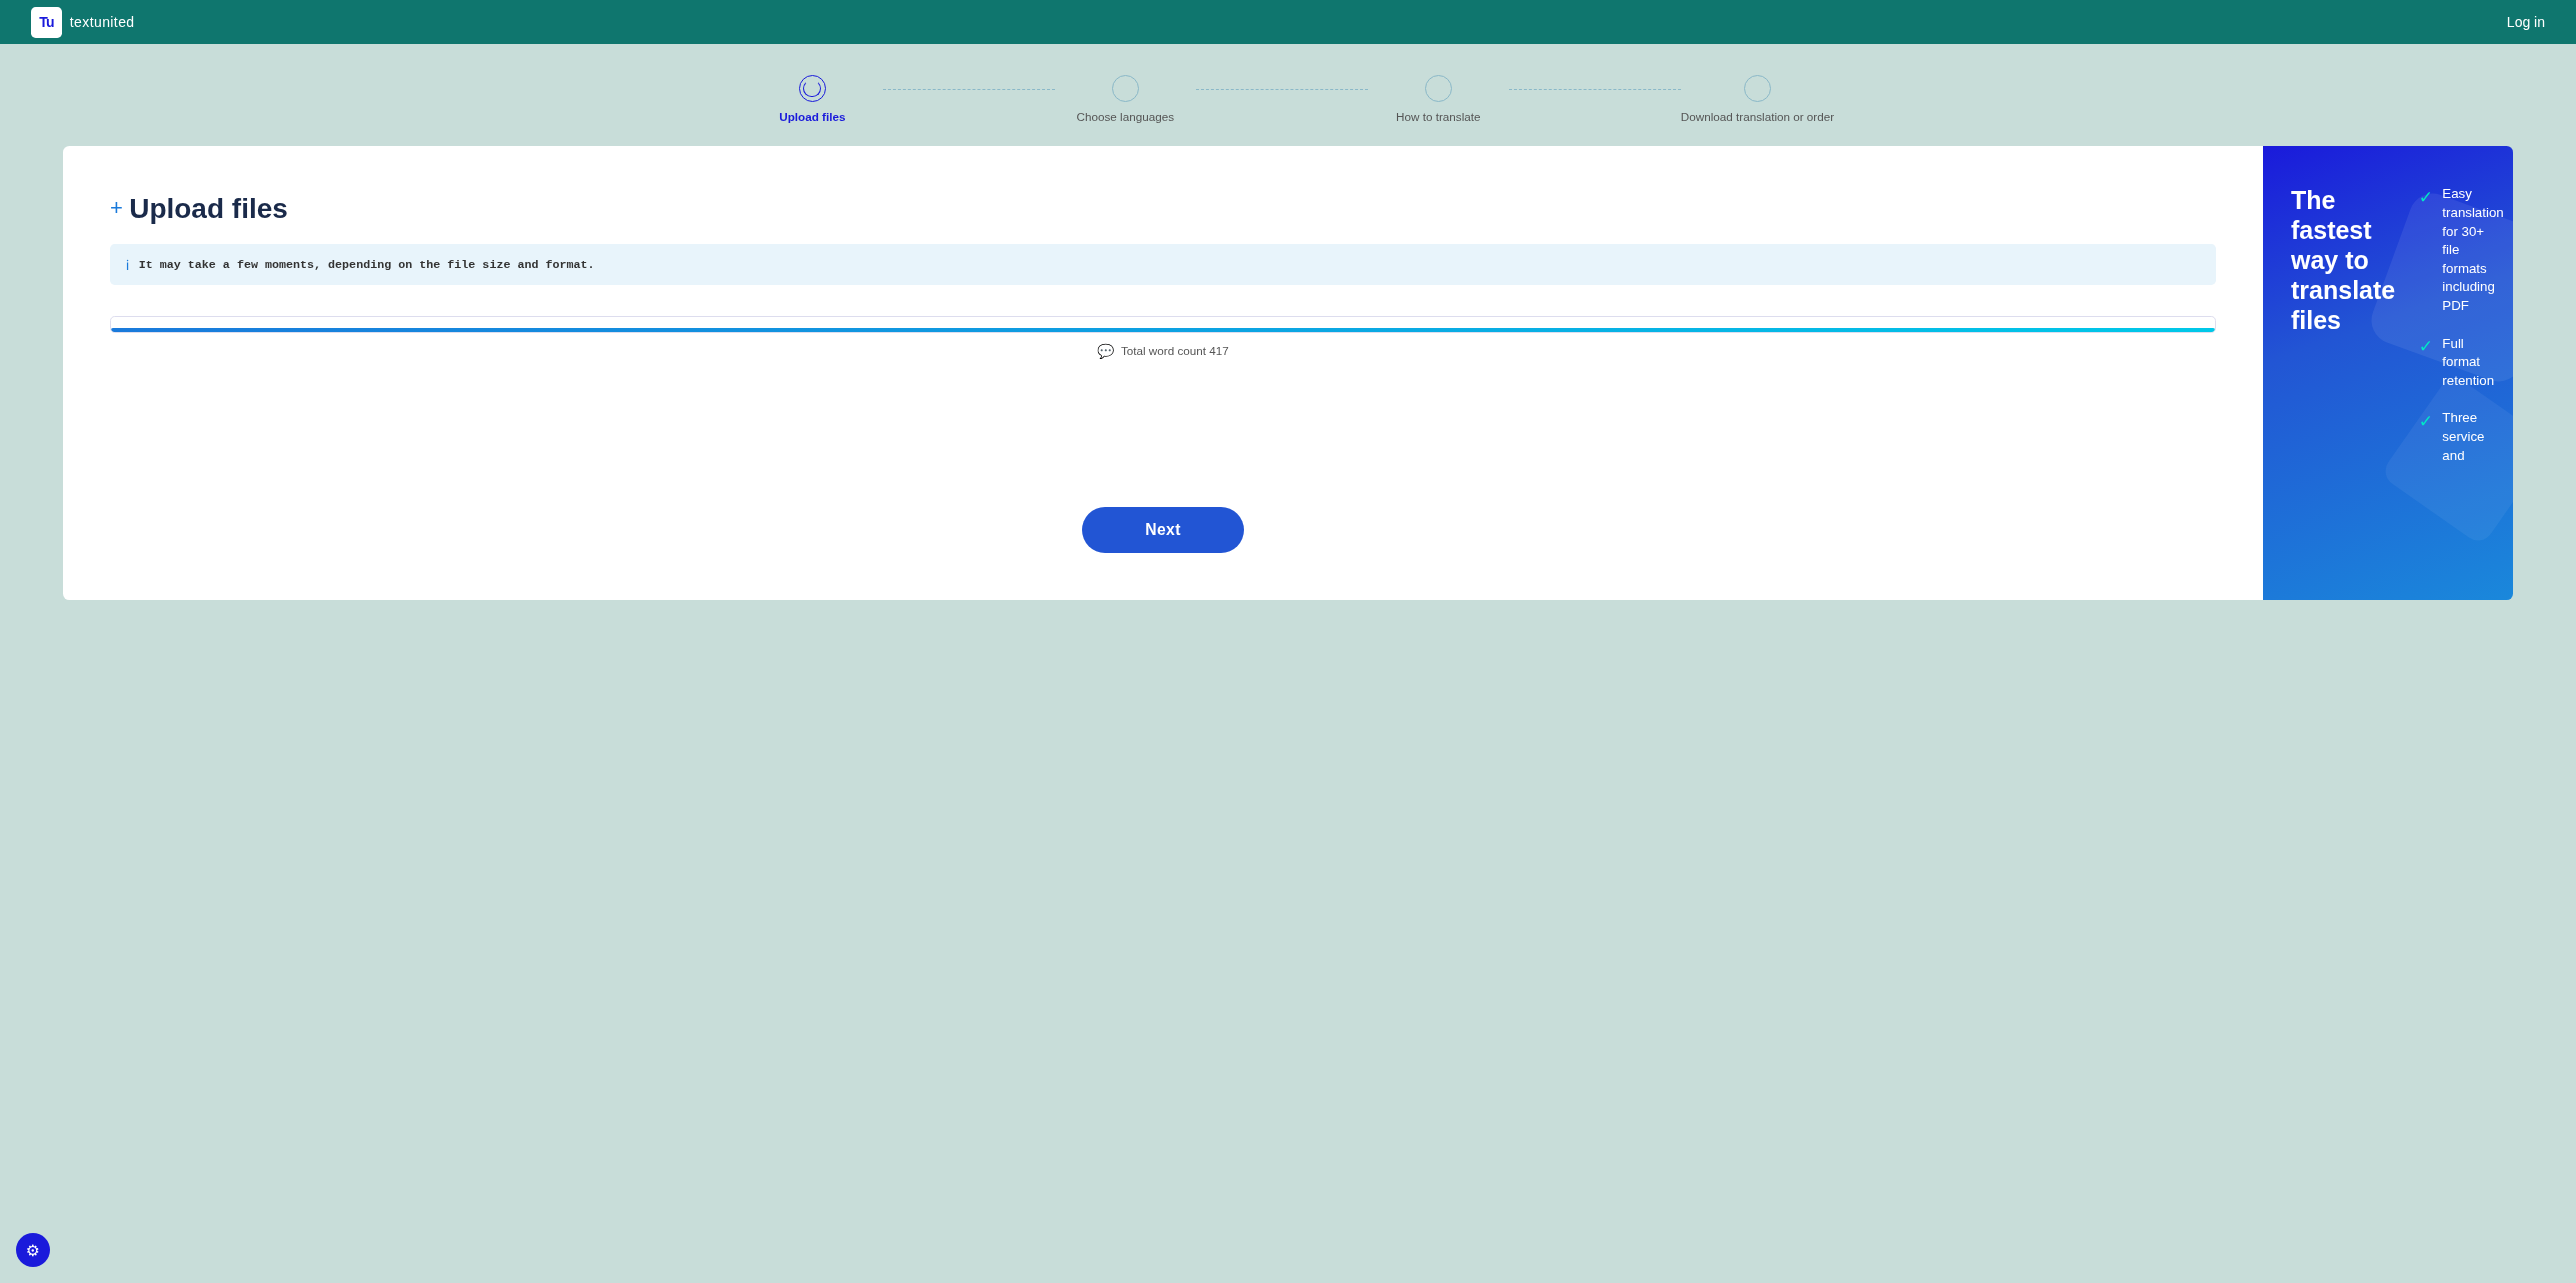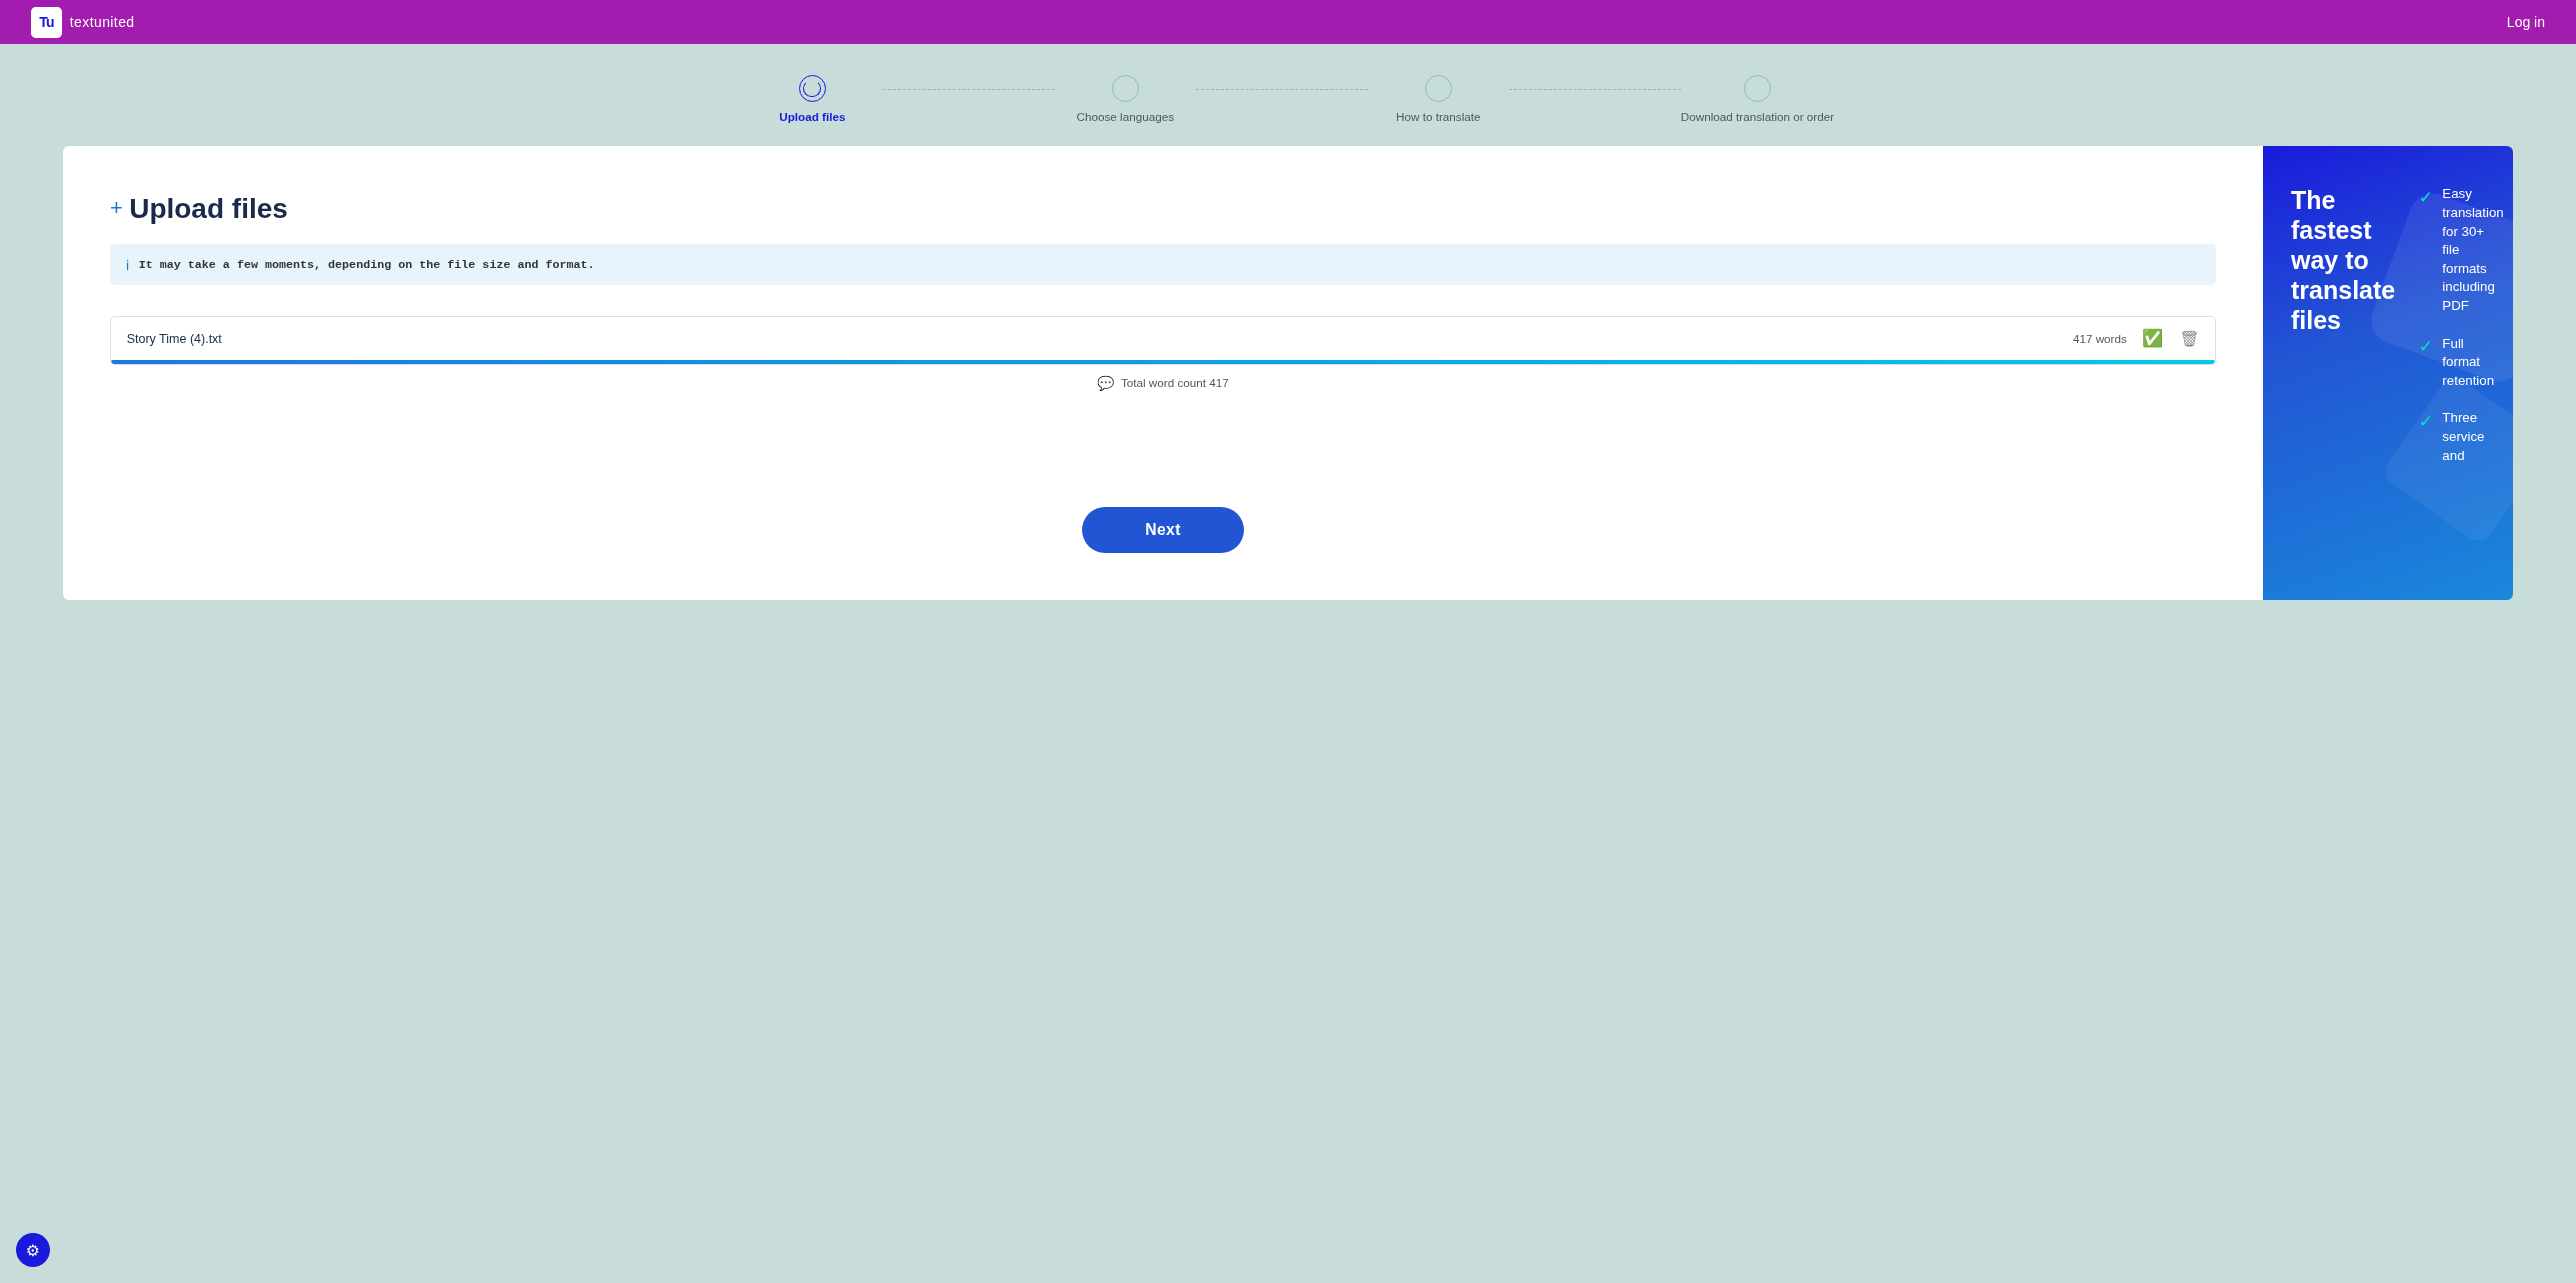--- a/index.html
+++ b/index.html
@@ -1,20 +1,20 @@
 <!DOCTYPE html>
 <html style="font-size:12.5px"><head>
   <meta charset="utf-8">
   <style>
     * { box-sizing: border-box; margin: 0; padding: 0; }
     body { font-family: 'Segoe UI', Arial, sans-serif; background: #c8ddd9; min-height: 100vh; }
 
     
     .header {
-      background: #a21caf;
+      background: #0f766e;
       height: 44px;
       display: flex;
       align-items: center;
       justify-content: space-between;
       padding: 0 31px;
     }
     .logo-area {
       display: flex;
       align-items: center;
       gap: 7.8px;
@@ -405,28 +405,20 @@
       <span class="plus-icon">+</span>
       <h1 class="upload-title">Upload files</h1>
     </div>
 
     <div class="info-banner">
       <span class="info-icon">ℹ</span>
       <span class="info-text">It may take a few moments, depending on the file size and format.</span>
     </div>
 
     <div class="file-item">
-      <div class="file-row">
-        <span class="file-name">Story Time (4).txt</span>
-        <div class="file-right">
-          <span class="word-count">417 words</span>
-          <span class="check-icon">✅</span>
-          <span class="delete-icon">🗑</span>
-        </div>
-      </div>
       <div class="progress-bar-container">
         <div class="progress-bar-fill"></div>
       </div>
     </div>
 
 
     <div class="word-count-total">
       <span class="word-count-icon">💬</span>
       <span>Total word count 417</span>
     </div>

